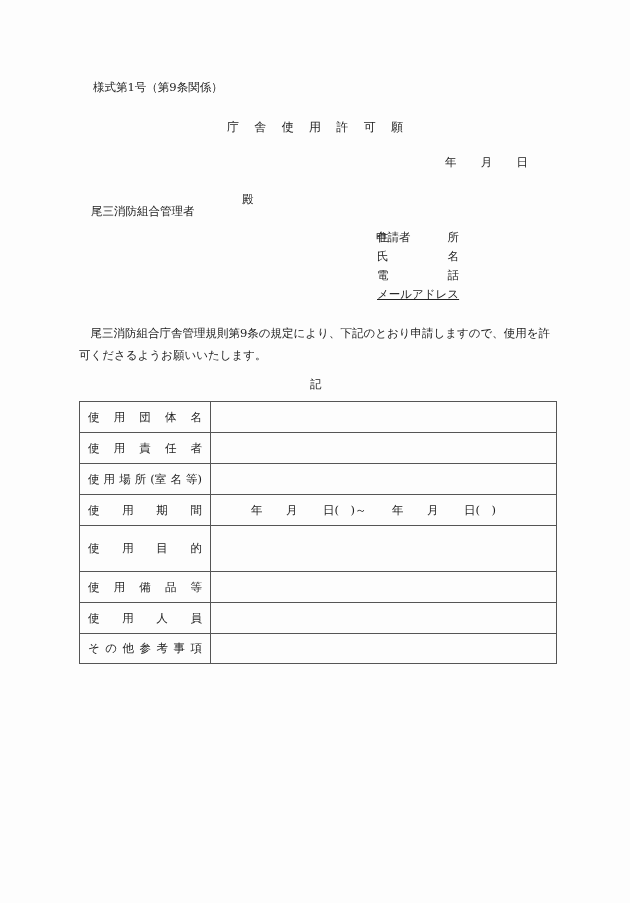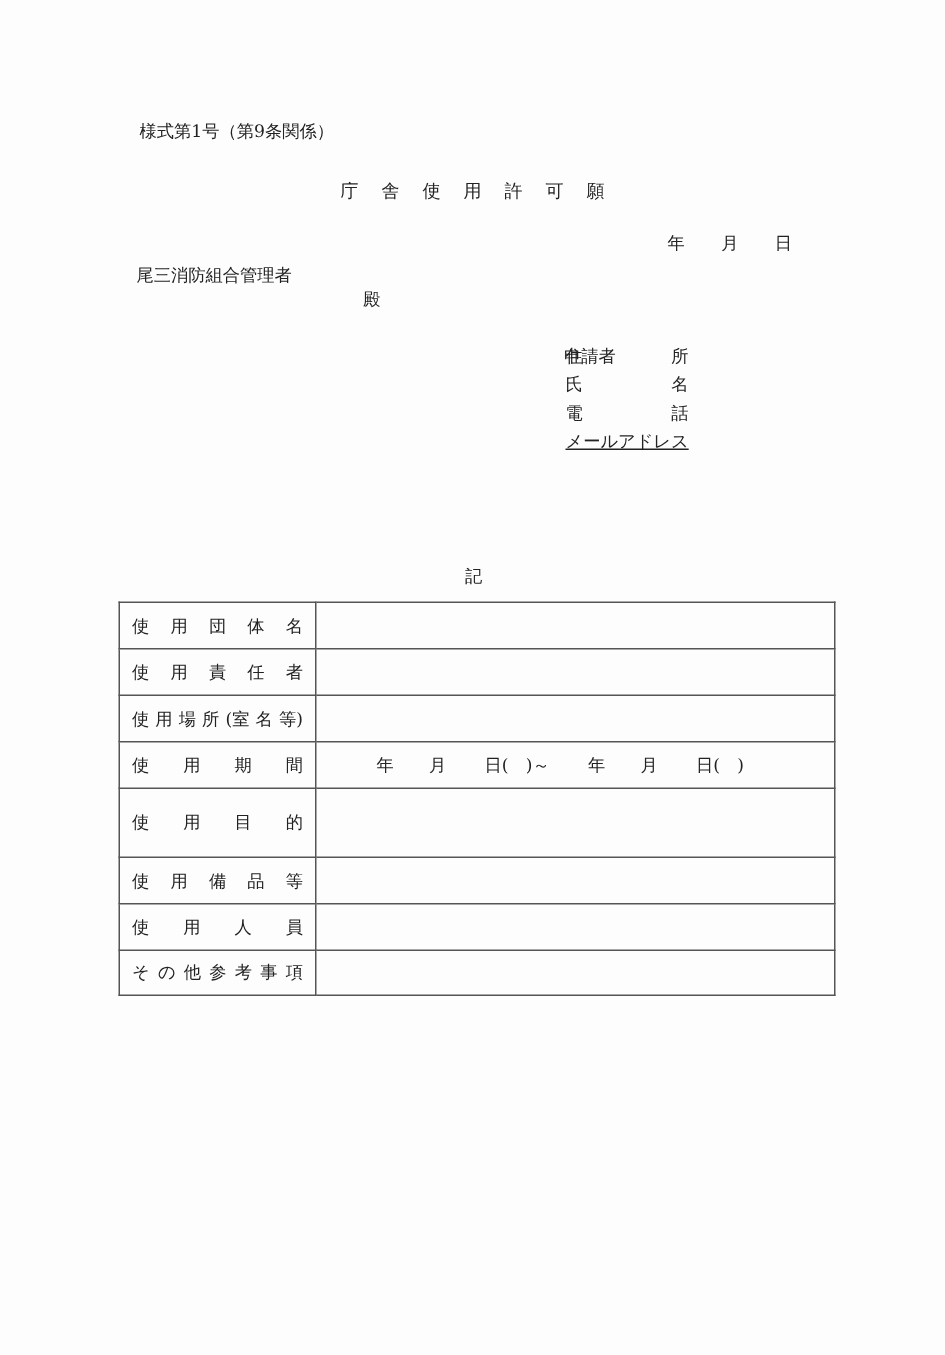--- a/index.html
+++ b/index.html
@@ -38,21 +38,21 @@
   </div>
 
 <div class="abs" style="left:445px; top:155px; width:90px;">
   <div class="spaced" style="width:83px;">
     <span>年</span>
     <span>月</span>
     <span>日</span>
   </div>
 </div>
 
-<div class="abs" style="left:91px; top:176px;">
+<div class="abs" style="left:91px; top:204px;">
   <span>尾三消防組合管理者</span>
 </div>
 <div class="abs" style="left:242px; top:192px;">殿</div>
 
 <div class="abs" style="left:350px; top:230px;margin-left:26px;">申請者</div>
 <div class="abs" style="left:377px; top:230px; width:82px;" id="appfields">
     <div class="spaced" style="height: 19px;">
       <span>住</span>
       <span>所</span>
     </div>
@@ -63,20 +63,22 @@
     <div class="spaced" style="height: 19px;">
       <span>電</span>
       <span>話</span>
     </div>
     <div class="spaced" style="height: 19px; text-decoration: underline;">
       <span>メールアドレス</span>
     </div>
   </div>
 
 <div class="abs" style="left:79px; top:322px; line-height:22px;">
+  <div>　尾三消防組合庁舎管理規則第9条の規定により、下記のとおり申請しますので、使用を許</div>
+  <div>可くださるようお願いいたします。</div>
 </div>
 
 <div class="abs" style="left:310px; top:377px;">記</div>
 
 <table class="form">
   <tbody id="tbody">
       <tr style="height: 31px;">
         <td class="label">
           <div class="spaced">
             <span>使</span>

